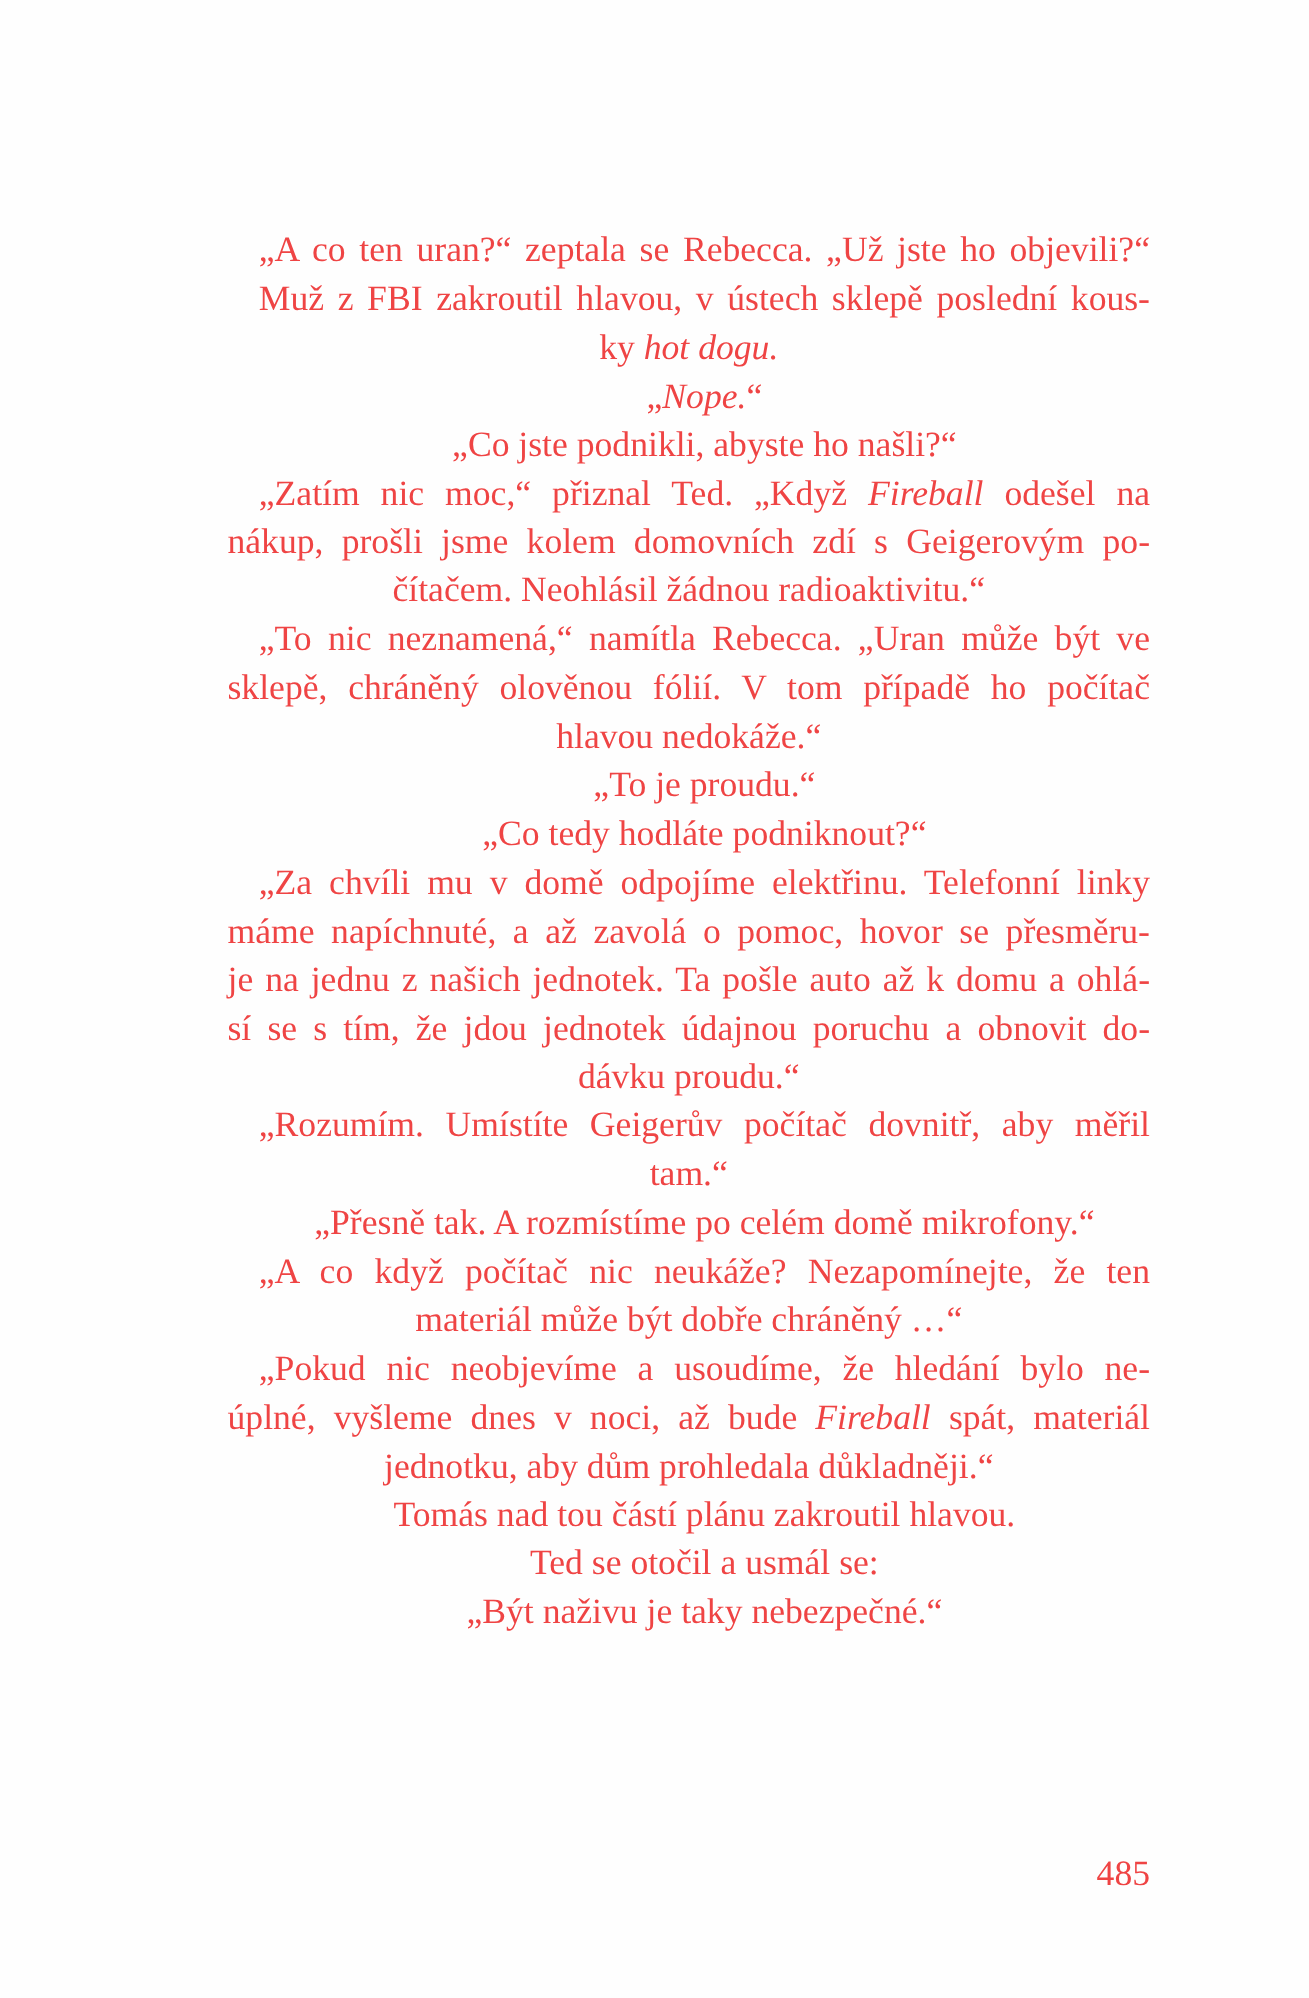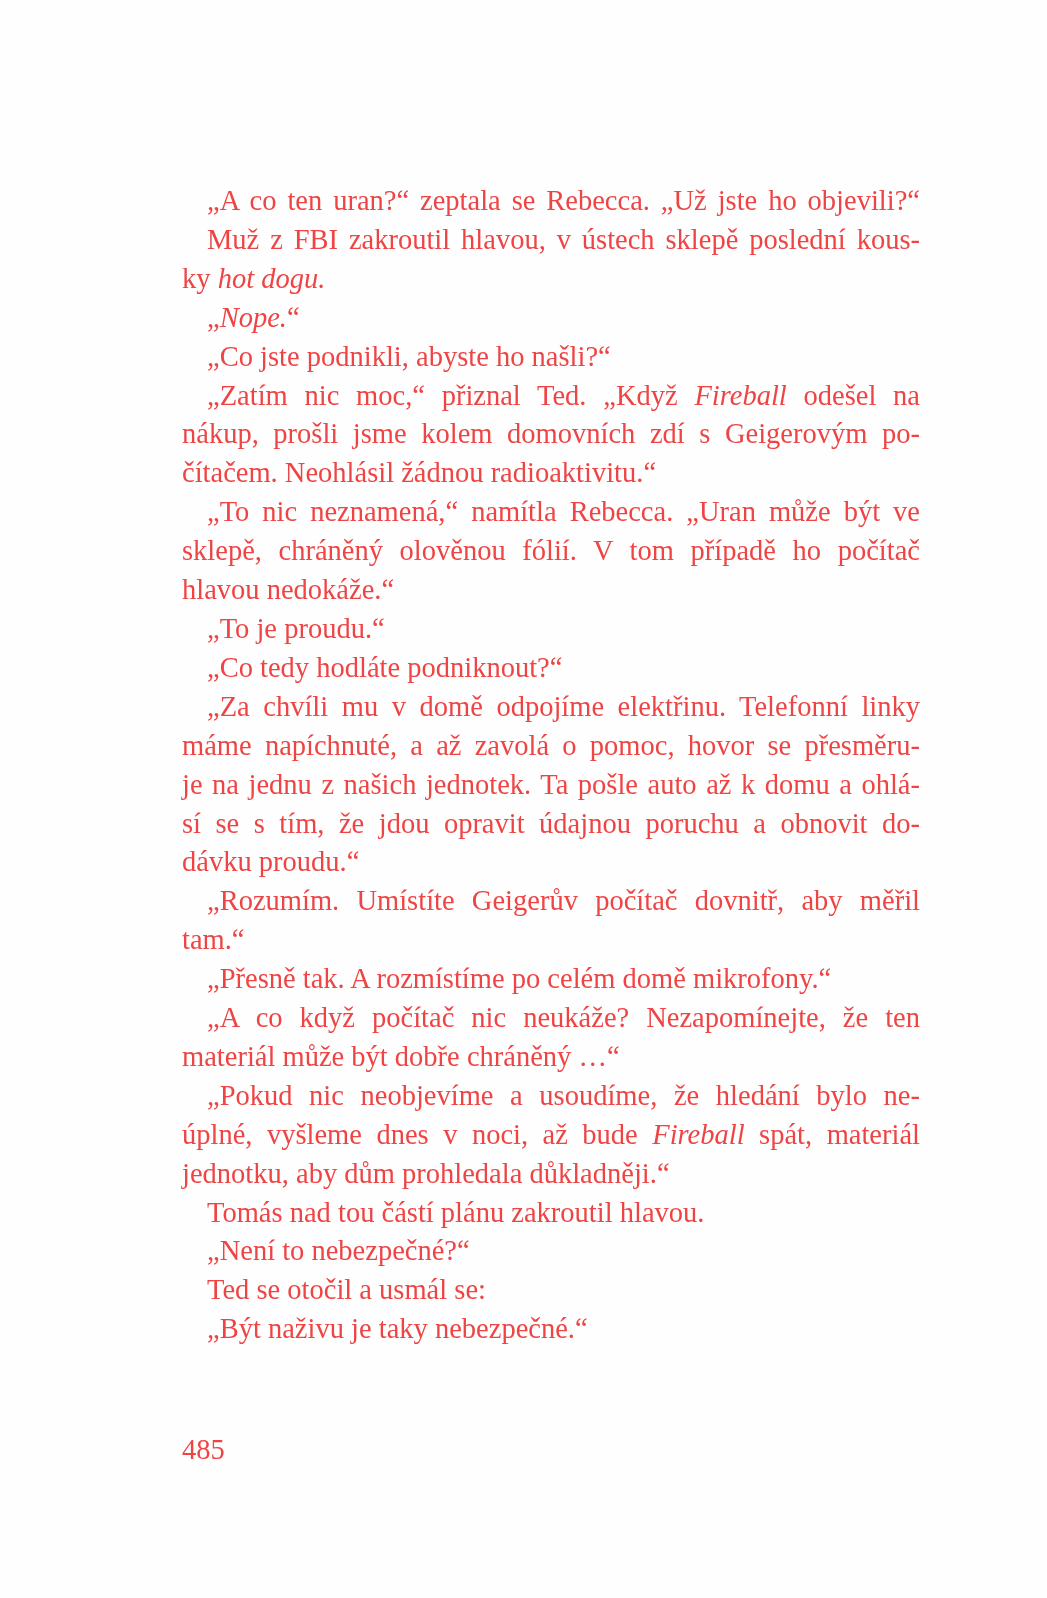--- a/index.html
+++ b/index.html
@@ -18,39 +18,39 @@
   }
   .text-block {
     position: absolute;
     left: 182px;
     top: 182px;
     width: 738px;
     font-size: 28.5px;
     line-height: 38.9px;
   }
   .line {
-    text-align: left;
+    text-align: center;
     white-space: normal;
   }
   .line.justify {
     text-align: justify;
     text-align-last: justify;
   }
   .line.indent {
     text-indent: 25px;
   }
   .italic {
     font-style: italic;
   }
   .page-number {
     position: absolute;
     left: 182px;
-    top: 1431px;
+    top: 1481px;
     width: 738px;
-    text-align: left;
+    text-align: right;
     font-size: 28.5px;
     line-height: 38.9px;
   }
 </style>
 </head>
 <body>
 
 <div class="page">
   <div class="text-block">
       <div class="line indent justify"><span>„A co ten uran?“ zeptala se Rebecca. „Už jste ho objevili?“</span></div>
@@ -62,29 +62,28 @@
       <div class="line justify"><span>nákup, prošli jsme kolem domovních zdí s Geigerovým po-</span></div>
       <div class="line"><span>čítačem. Neohlásil žádnou radioaktivitu.“</span></div>
       <div class="line indent justify"><span>„To nic neznamená,“ namítla Rebecca. „Uran může být ve</span></div>
       <div class="line justify"><span>sklepě, chráněný olověnou fólií. V tom případě ho počítač</span></div>
       <div class="line"><span>hlavou nedokáže.“</span></div>
       <div class="line indent"><span>„To je proudu.“</span></div>
       <div class="line indent"><span>„Co tedy hodláte podniknout?“</span></div>
       <div class="line indent justify"><span>„Za chvíli mu v domě odpojíme elektřinu. Telefonní linky</span></div>
       <div class="line justify"><span>máme napíchnuté, a až zavolá o pomoc, hovor se přesměru-</span></div>
       <div class="line justify"><span>je na jednu z našich jednotek. Ta pošle auto až k domu a ohlá-</span></div>
-      <div class="line justify"><span>sí se s tím, že jdou opravit údajnou poruchu a obnovit do-</span></div>
+      <div class="line justify"><span>sí se s tím, že jdou jednotek údajnou poruchu a obnovit do-</span></div>
       <div class="line"><span>dávku proudu.“</span></div>
       <div class="line indent justify"><span>„Rozumím. Umístíte Geigerův počítač dovnitř, aby měřil</span></div>
       <div class="line"><span>tam.“</span></div>
       <div class="line indent"><span>„Přesně tak. A rozmístíme po celém domě mikrofony.“</span></div>
       <div class="line indent justify"><span>„A co když počítač nic neukáže? Nezapomínejte, že ten</span></div>
       <div class="line"><span>materiál může být dobře chráněný …“</span></div>
       <div class="line indent justify"><span>„Pokud nic neobjevíme a usoudíme, že hledání bylo ne-</span></div>
       <div class="line justify"><span>úplné, vyšleme dnes v noci, až bude </span><span class="italic">Fireball</span><span> spát, materiál</span></div>
       <div class="line"><span>jednotku, aby dům prohledala důkladněji.“</span></div>
       <div class="line indent"><span>Tomás nad tou částí plánu zakroutil hlavou.</span></div>
-      <div class="line indent"><span>„Není to nebezpečné?“</span></div>
       <div class="line indent"><span>Ted se otočil a usmál se:</span></div>
       <div class="line indent"><span>„Být naživu je taky nebezpečné.“</span></div>
     </div>
   <div class="page-number">485</div>
 </div>
 
 </body></html>

